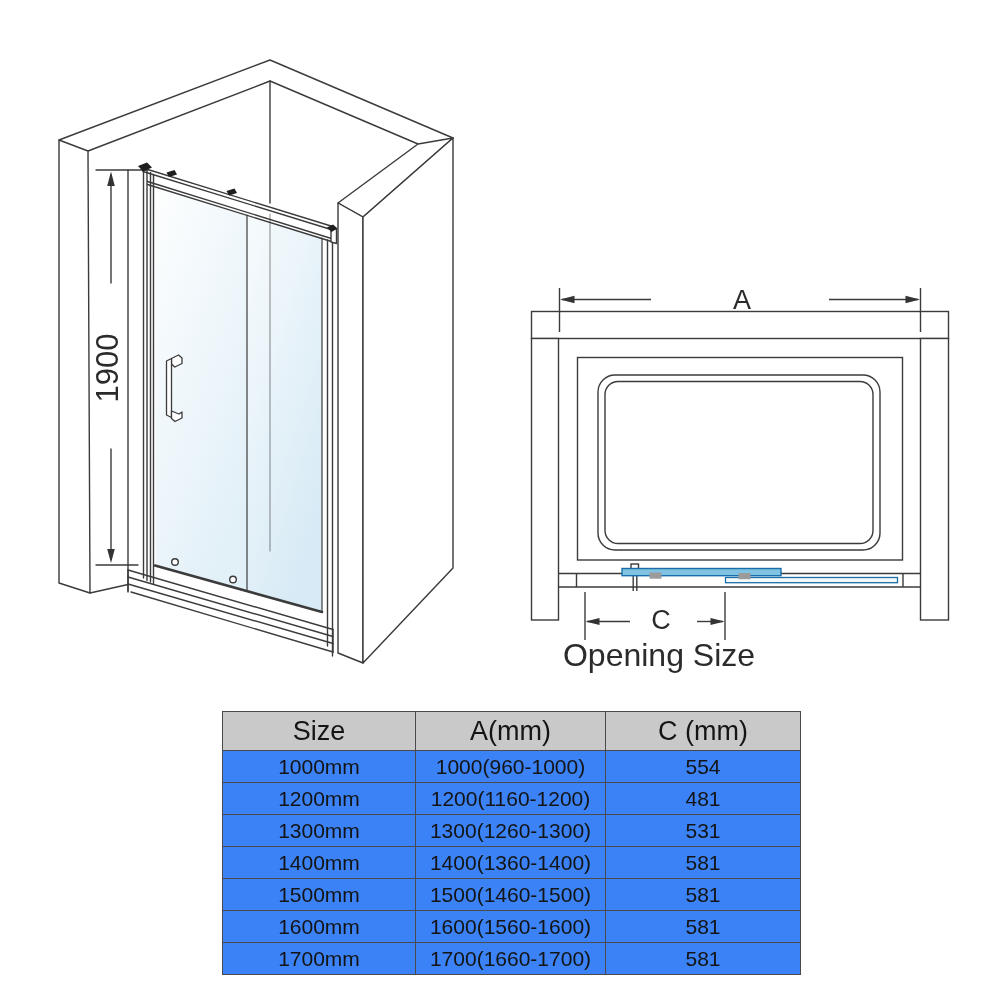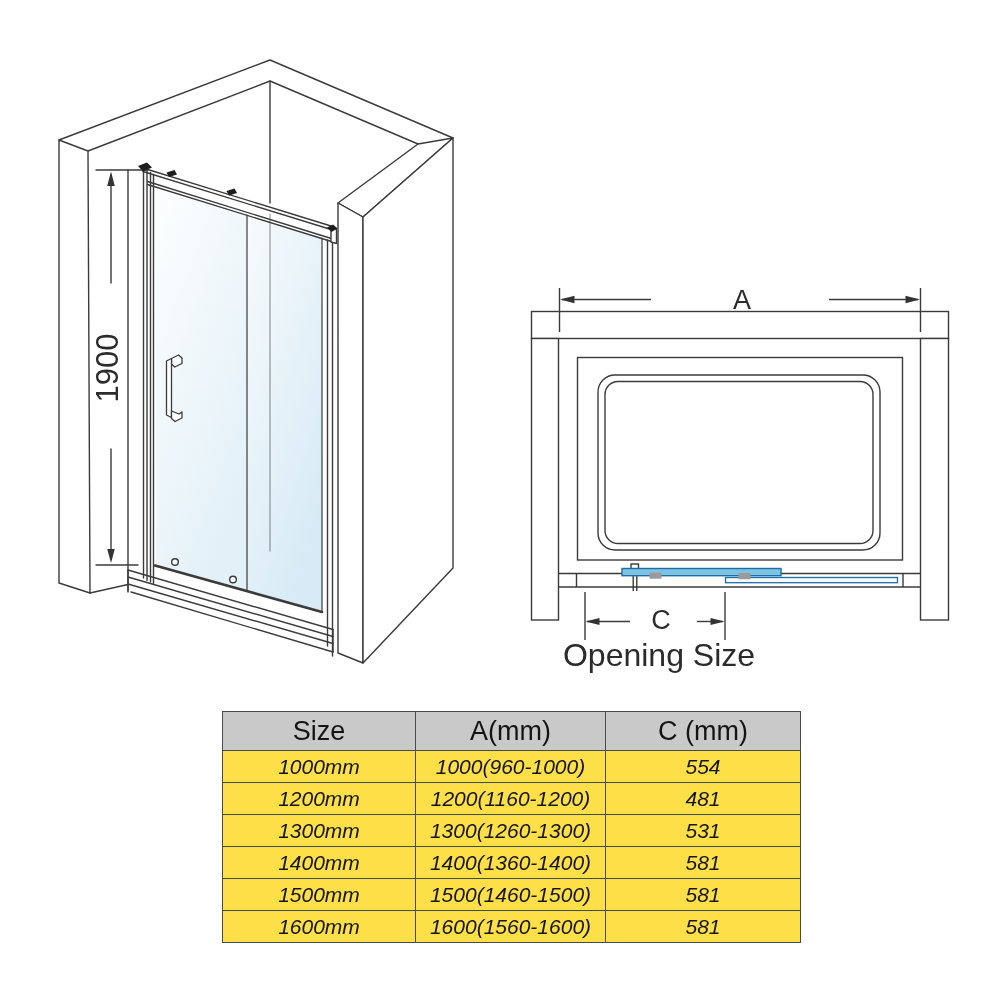--- a/index.html
+++ b/index.html
@@ -19,21 +19,21 @@
   
   #size-table{
     position:absolute;left:222px;top:711px;width:578px;
     border-collapse:collapse;table-layout:fixed;
   }
   #size-table th,#size-table td{
     border:1.5px solid #4a4a4a;text-align:center;vertical-align:middle;
     font-weight:normal;color:#141414;padding:1px;
   }
   #size-table th{height:36px;background:#c9c9c9;font-size:27px;}
-  #size-table td{height:29px;font-size:21px;background:#fde047;font-style:italic;}
+  #size-table td{height:29px;font-size:21px;background:#3b82f6;}
 </style>
 </head>
 <body>
 
 <div id="page">
 
   <svg width="1001" height="1001" viewBox="0 0 1001 1001">
     <defs>
       <linearGradient id="glassL" x1="0" y1="0" x2="0.6" y2="1">
         <stop offset="0" stop-color="#fdfefe"></stop>
@@ -211,15 +211,20 @@
       <tr>
         <td>1500mm</td>
         <td>1500(1460-1500)</td>
         <td>581</td>
       </tr>
       <tr>
         <td>1600mm</td>
         <td>1600(1560-1600)</td>
         <td>581</td>
       </tr>
+      <tr>
+        <td>1700mm</td>
+        <td>1700(1660-1700)</td>
+        <td>581</td>
+      </tr>
     </tbody>
   </table>
 </div>
 
 </body></html>

